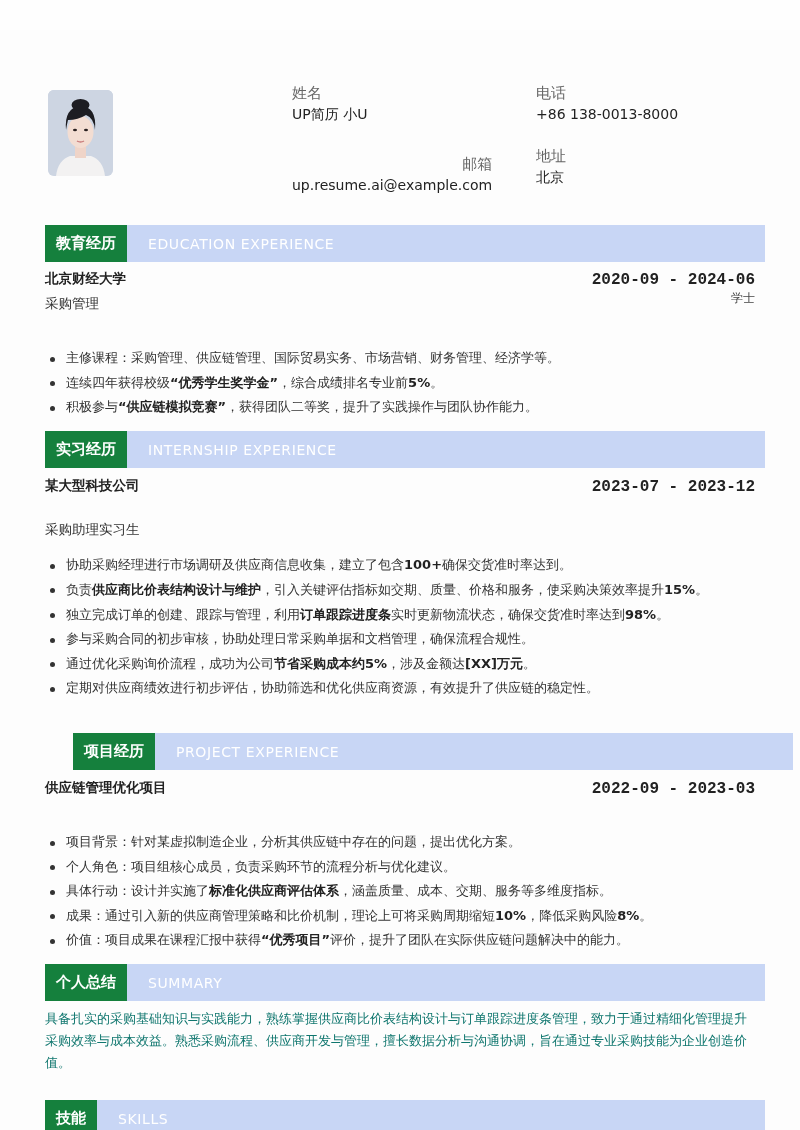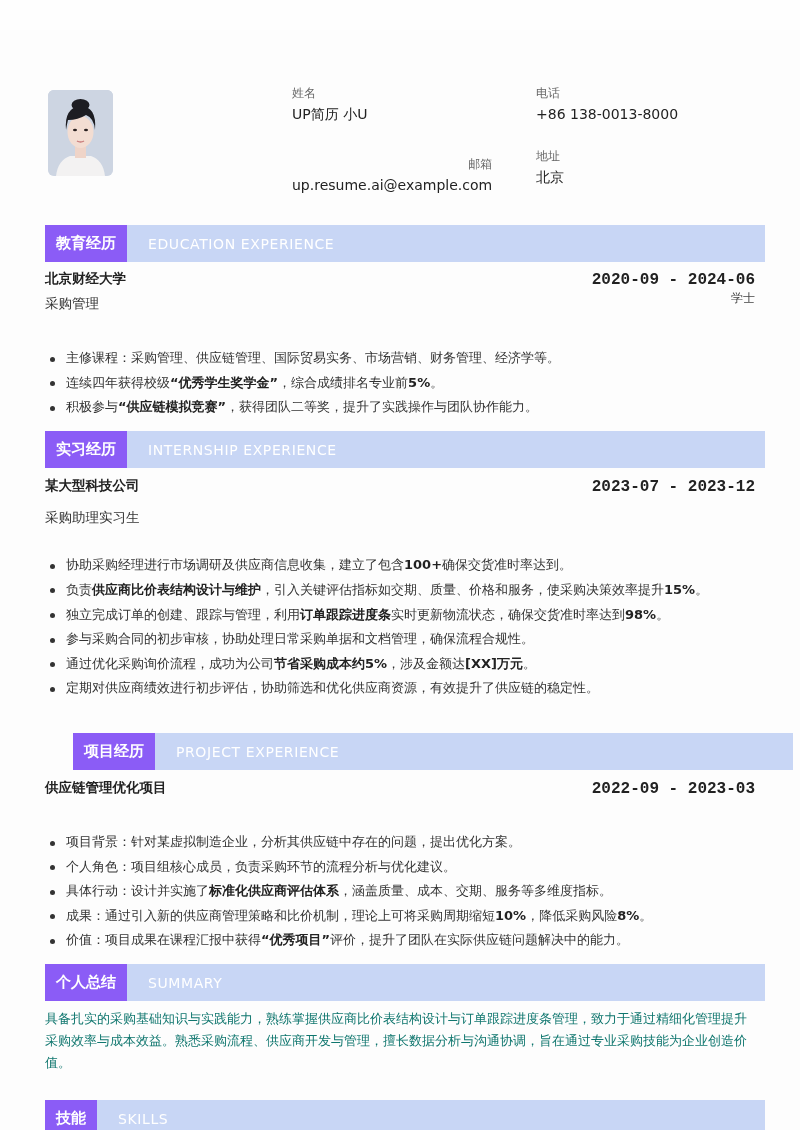--- a/index.html
+++ b/index.html
@@ -14,30 +14,30 @@
   .page { position: absolute; left: 0; top: 0; width: 800px; height: 1130px; }
 
   
   .photo {
     position: absolute; left: 48px; top: 90px; width: 65px; height: 86px;
     border-radius: 6px; overflow: hidden;
     background: linear-gradient(180deg, #c7d0de 0%, #d6dde8 60%, #e9ecf1 100%);
   }
   .photo svg { width: 100%; height: 100%; display: block; }
   .info-cell { position: absolute; }
-  .info-label { font-size: 12px; color: #666; line-height: 14px; }
+  .info-label { font-size: 15px; color: #666; line-height: 14px; }
   .info-value { font-size: 14px; color: #222; line-height: 20px; margin-top: 4px; }
 
   
   .section-head {
     position: absolute; left: 45px; width: 720px; height: 37px;
     background: #c8d6f5; display: flex; align-items: center; overflow: hidden;
   }
   .section-head .cn {
-    height: 100%; background: #8b5cf6; color: #fff; font-weight: bold;
+    height: 100%; background: #15803d; color: #fff; font-weight: bold;
     font-size: 15px; display: flex; align-items: center; padding: 0 11px;
   }
   .section-head .en {
     color: #fff; font-size: 14px; letter-spacing: 0.6px; padding-left: 21px;
   }
   .entry-title { position: absolute; left: 45px; font-size: 13.5px; font-weight: bold; color: #222; }
   .entry-date { position: absolute; right: 45px; font-size: 16px; font-weight: bold; color: #222; text-align: left; font-family: Liberation Mono, monospace; }
   .entry-sub { position: absolute; left: 45px; font-size: 13.5px; color: #333; }
   .entry-sub-right { position: absolute; right: 45px; font-size: 12px; color: #444; text-align: right; }
 
@@ -106,21 +106,21 @@
       <li><span>连续四年获得校级</span><b>“优秀学生奖学金”</b><span>，综合成绩排名专业前</span><b>5%</b><span>。</span></li>
       <li><span>积极参与</span><b>“供应链模拟竞赛”</b><span>，获得团队二等奖，提升了实践操作与团队协作能力。</span></li>
     </ul>
 
   <div class="section-head" style="top:431px;">
     <span class="cn">实习经历</span>
     <span class="en">INTERNSHIP EXPERIENCE</span>
   </div>
   <div class="entry-title" style="top:477px;">某大型科技公司</div>
   <div class="entry-date" style="top:478px;">2023-07 - 2023-12</div>
-  <div class="entry-sub" style="top:509px;">采购助理实习生</div>
+  <div class="entry-sub" style="top:521px;">采购助理实习生</div>
   <ul class="bullets" style="top:531px;">
       <li><span>协助采购经理进行市场调研及供应商信息收集，建立了包含</span><b>100+</b><span>确保交货准时率达到。</span></li>
       <li class="wrap"><span>负责</span><b>供应商比价表结构设计与维护</b><span>，引入关键评估指标如交期、质量、价格和服务，使采购决策效率提升</span><b>15%</b><span>。</span></li>
       <li><span>独立完成订单的创建、跟踪与管理，利用</span><b>订单跟踪进度条</b><span>实时更新物流状态，确保交货准时率达到</span><b>98%</b><span>。</span></li>
       <li><span>参与采购合同的初步审核，协助处理日常采购单据和文档管理，确保流程合规性。</span></li>
       <li><span>通过优化采购询价流程，成功为公司</span><b>节省采购成本约5%</b><span>，涉及金额达</span><b>[XX]万元</b><span>。</span></li>
       <li><span>定期对供应商绩效进行初步评估，协助筛选和优化供应商资源，有效提升了供应链的稳定性。</span></li>
     </ul>
 
   <div class="section-head" style="top:733px;margin-left:28px;">

